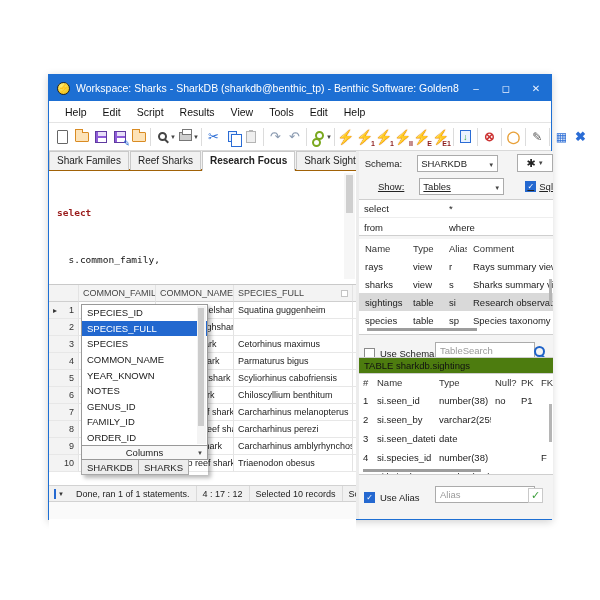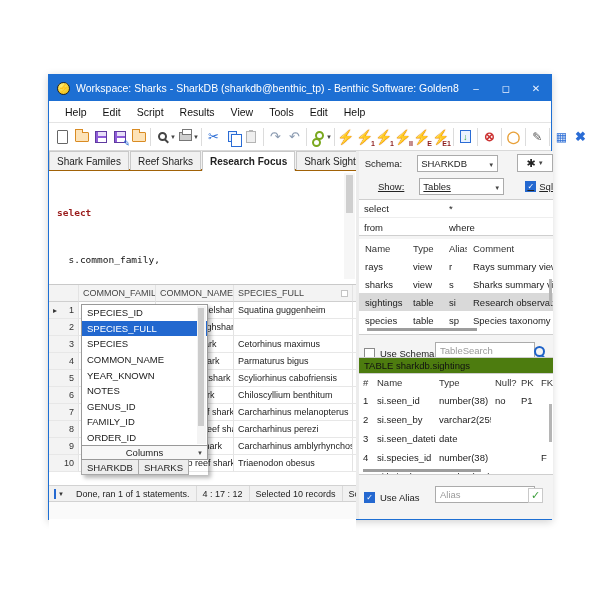--- a/index.html
+++ b/index.html
@@ -62,21 +62,21 @@
   .g-ring { color:#e8a13a; font-size:12px; font-weight:bold; }
   .g-erase { color:#555; font-size:12px; }
   .g-table { color:#2a6cd5; font-size:12px; }
   .g-tools { color:#2a6cd5; font-size:13px; font-weight:bold; }
 
   
   .left-panel { position:absolute; left:0; top:76px; width:307px; bottom:0; background:#fff; }
   .splitter { position:absolute; left:307px; top:76px; width:3px; bottom:0; background:#ececec; }
 
   .tabbar { position:absolute; left:0; top:0; right:0; height:20px; background:#f1f1f1;
-    display:flex; align-items:flex-start; border-bottom:2px solid #a16207; }
+    display:flex; align-items:center; border-bottom:2px solid #a16207; }
   .tab { height:19px; padding:0 7px; display:flex; align-items:center; font-size:10px; color:#222;
     background:#f1f1f1; border:1px solid #c9c9c9; border-bottom:none; margin-right:1px; white-space:nowrap; }
   .tab.active { background:#fff; font-weight:bold; height:20px; margin-bottom:-1px; border-bottom:1px solid #fff; }
   .tab-close { margin-left:auto; margin-right:6px; align-self:center; font-weight:bold; font-size:10px; color:#111; }
 
   .editor { position:absolute; left:0; top:20px; right:0; height:110px; background:#fff;
     font-family:"DejaVu Sans Mono", monospace; font-size:9.5px; line-height:15.5px; padding:3px 0 0 8px;
     white-space:pre; color:#111; }
   .kw { color:#9a1b1b; font-weight:bold; }
   .sel-txt { background:#9cc9ef; }

